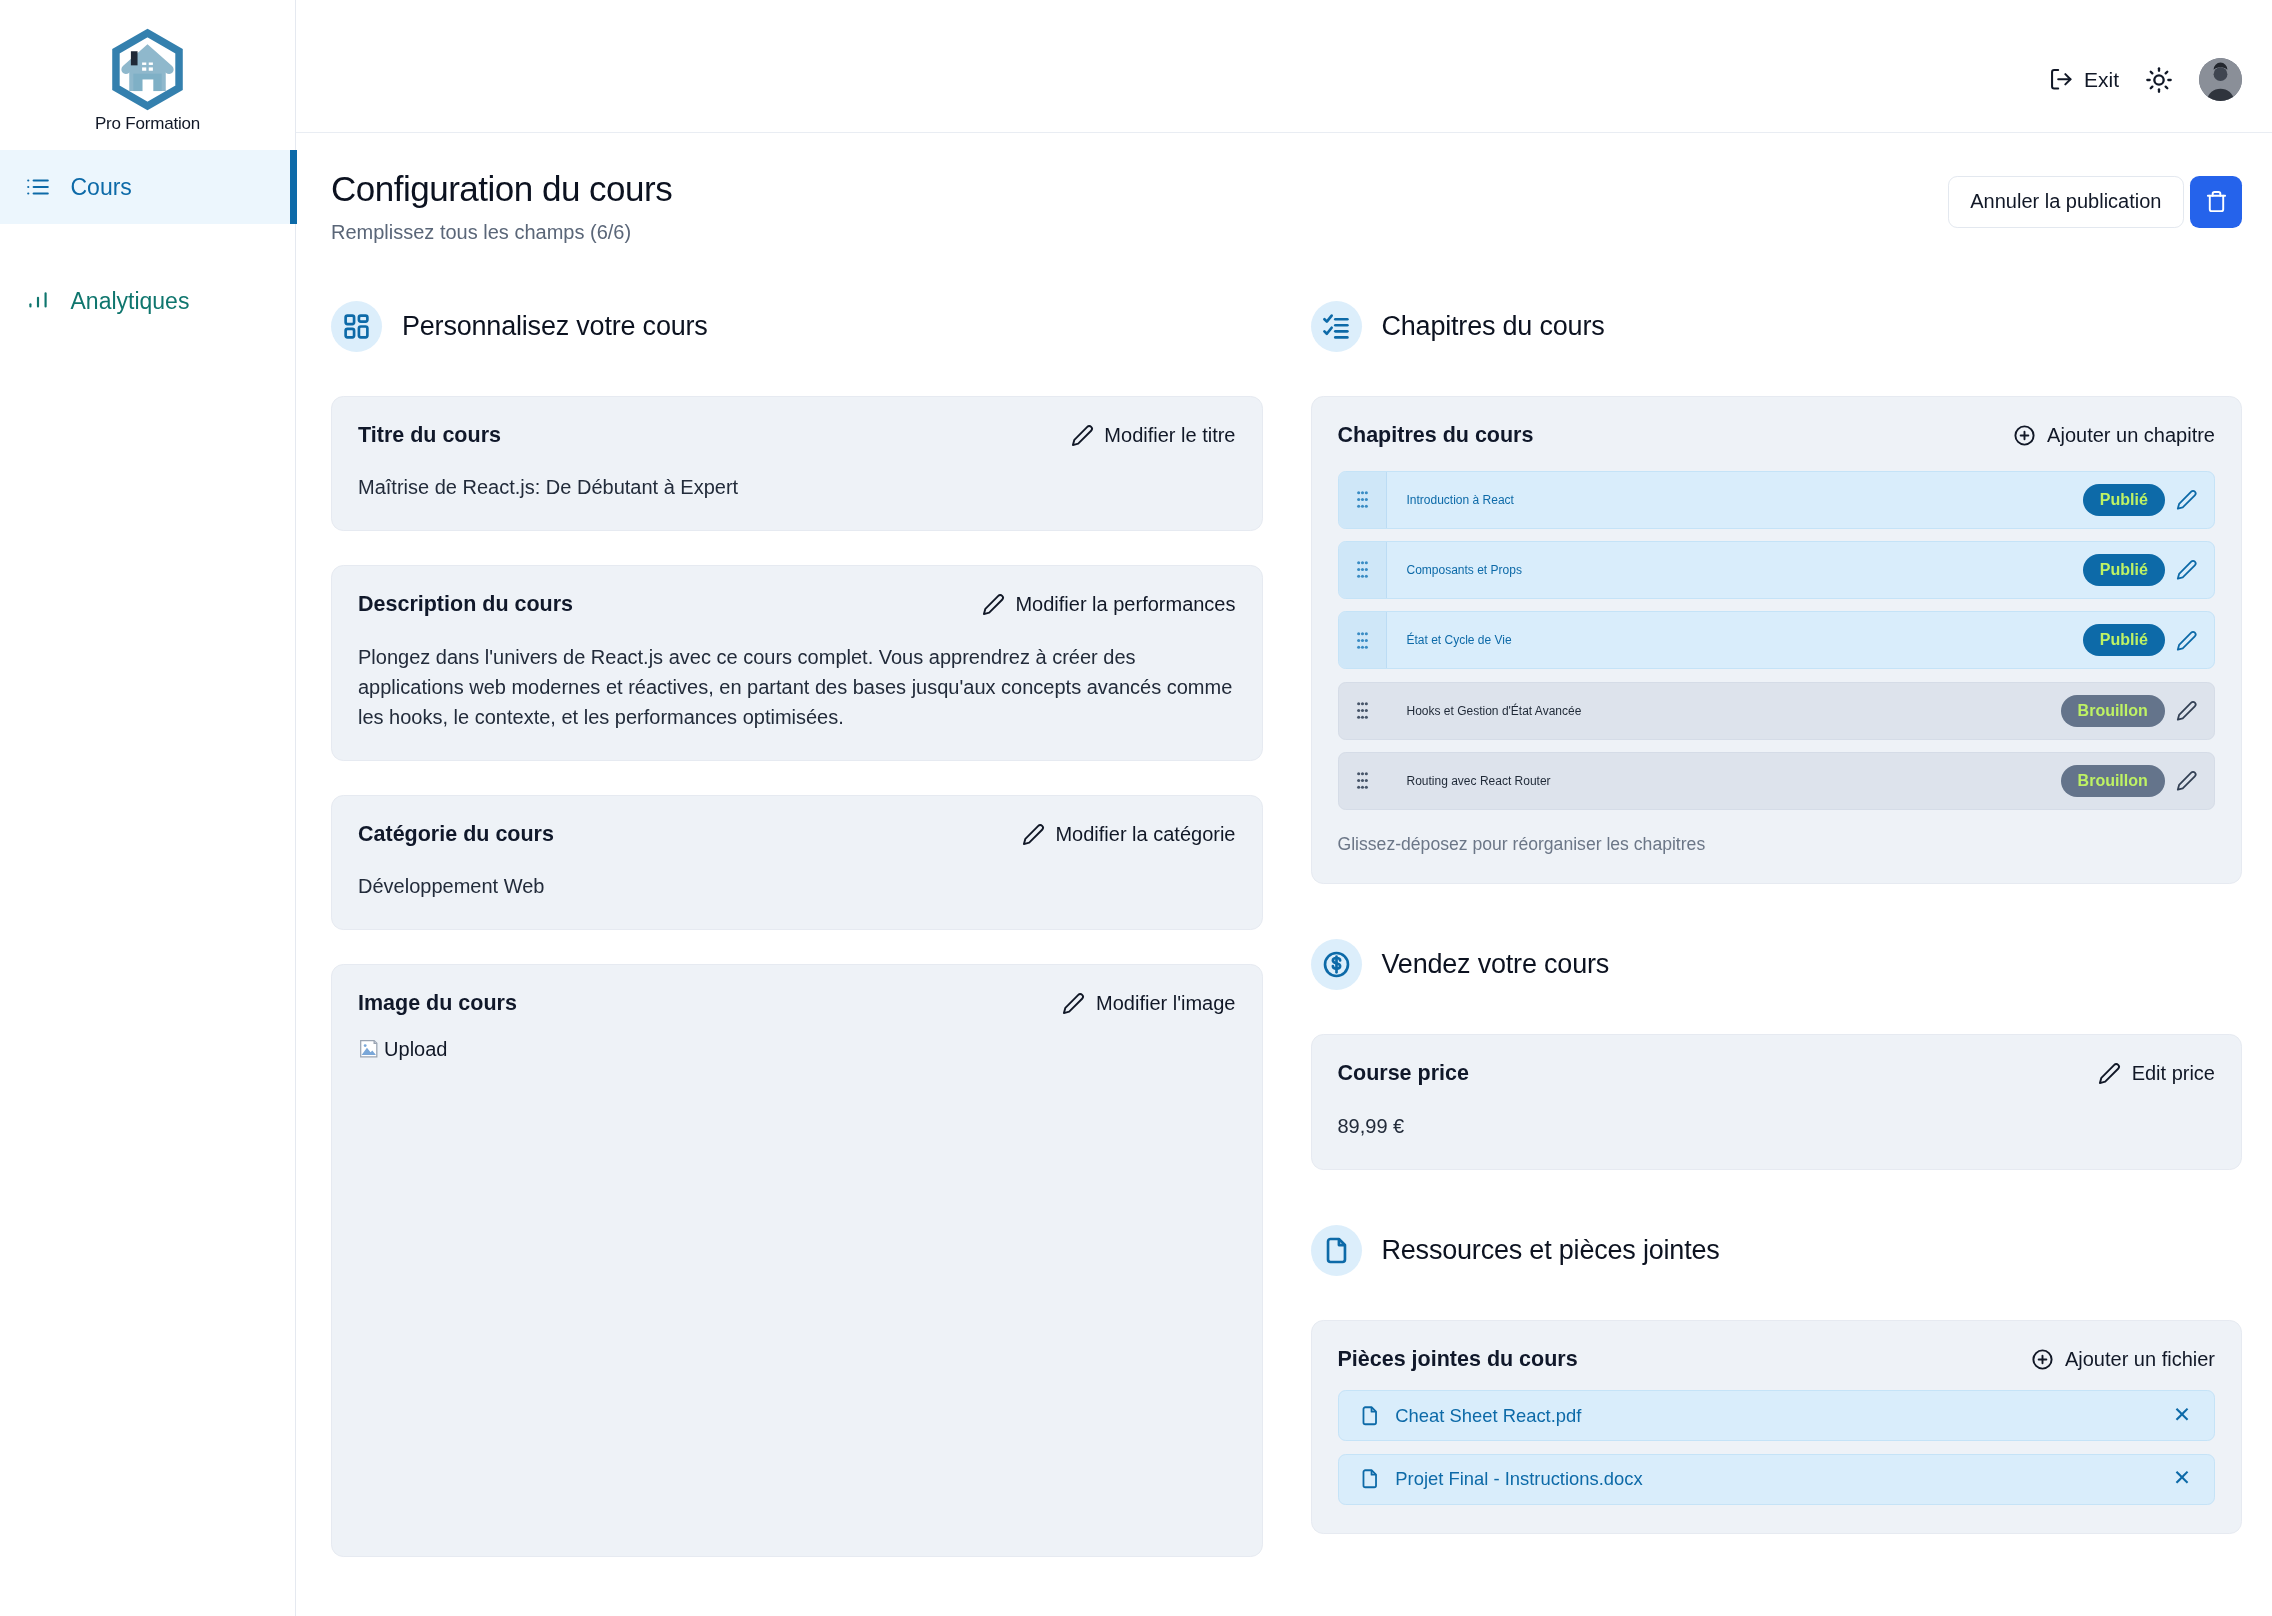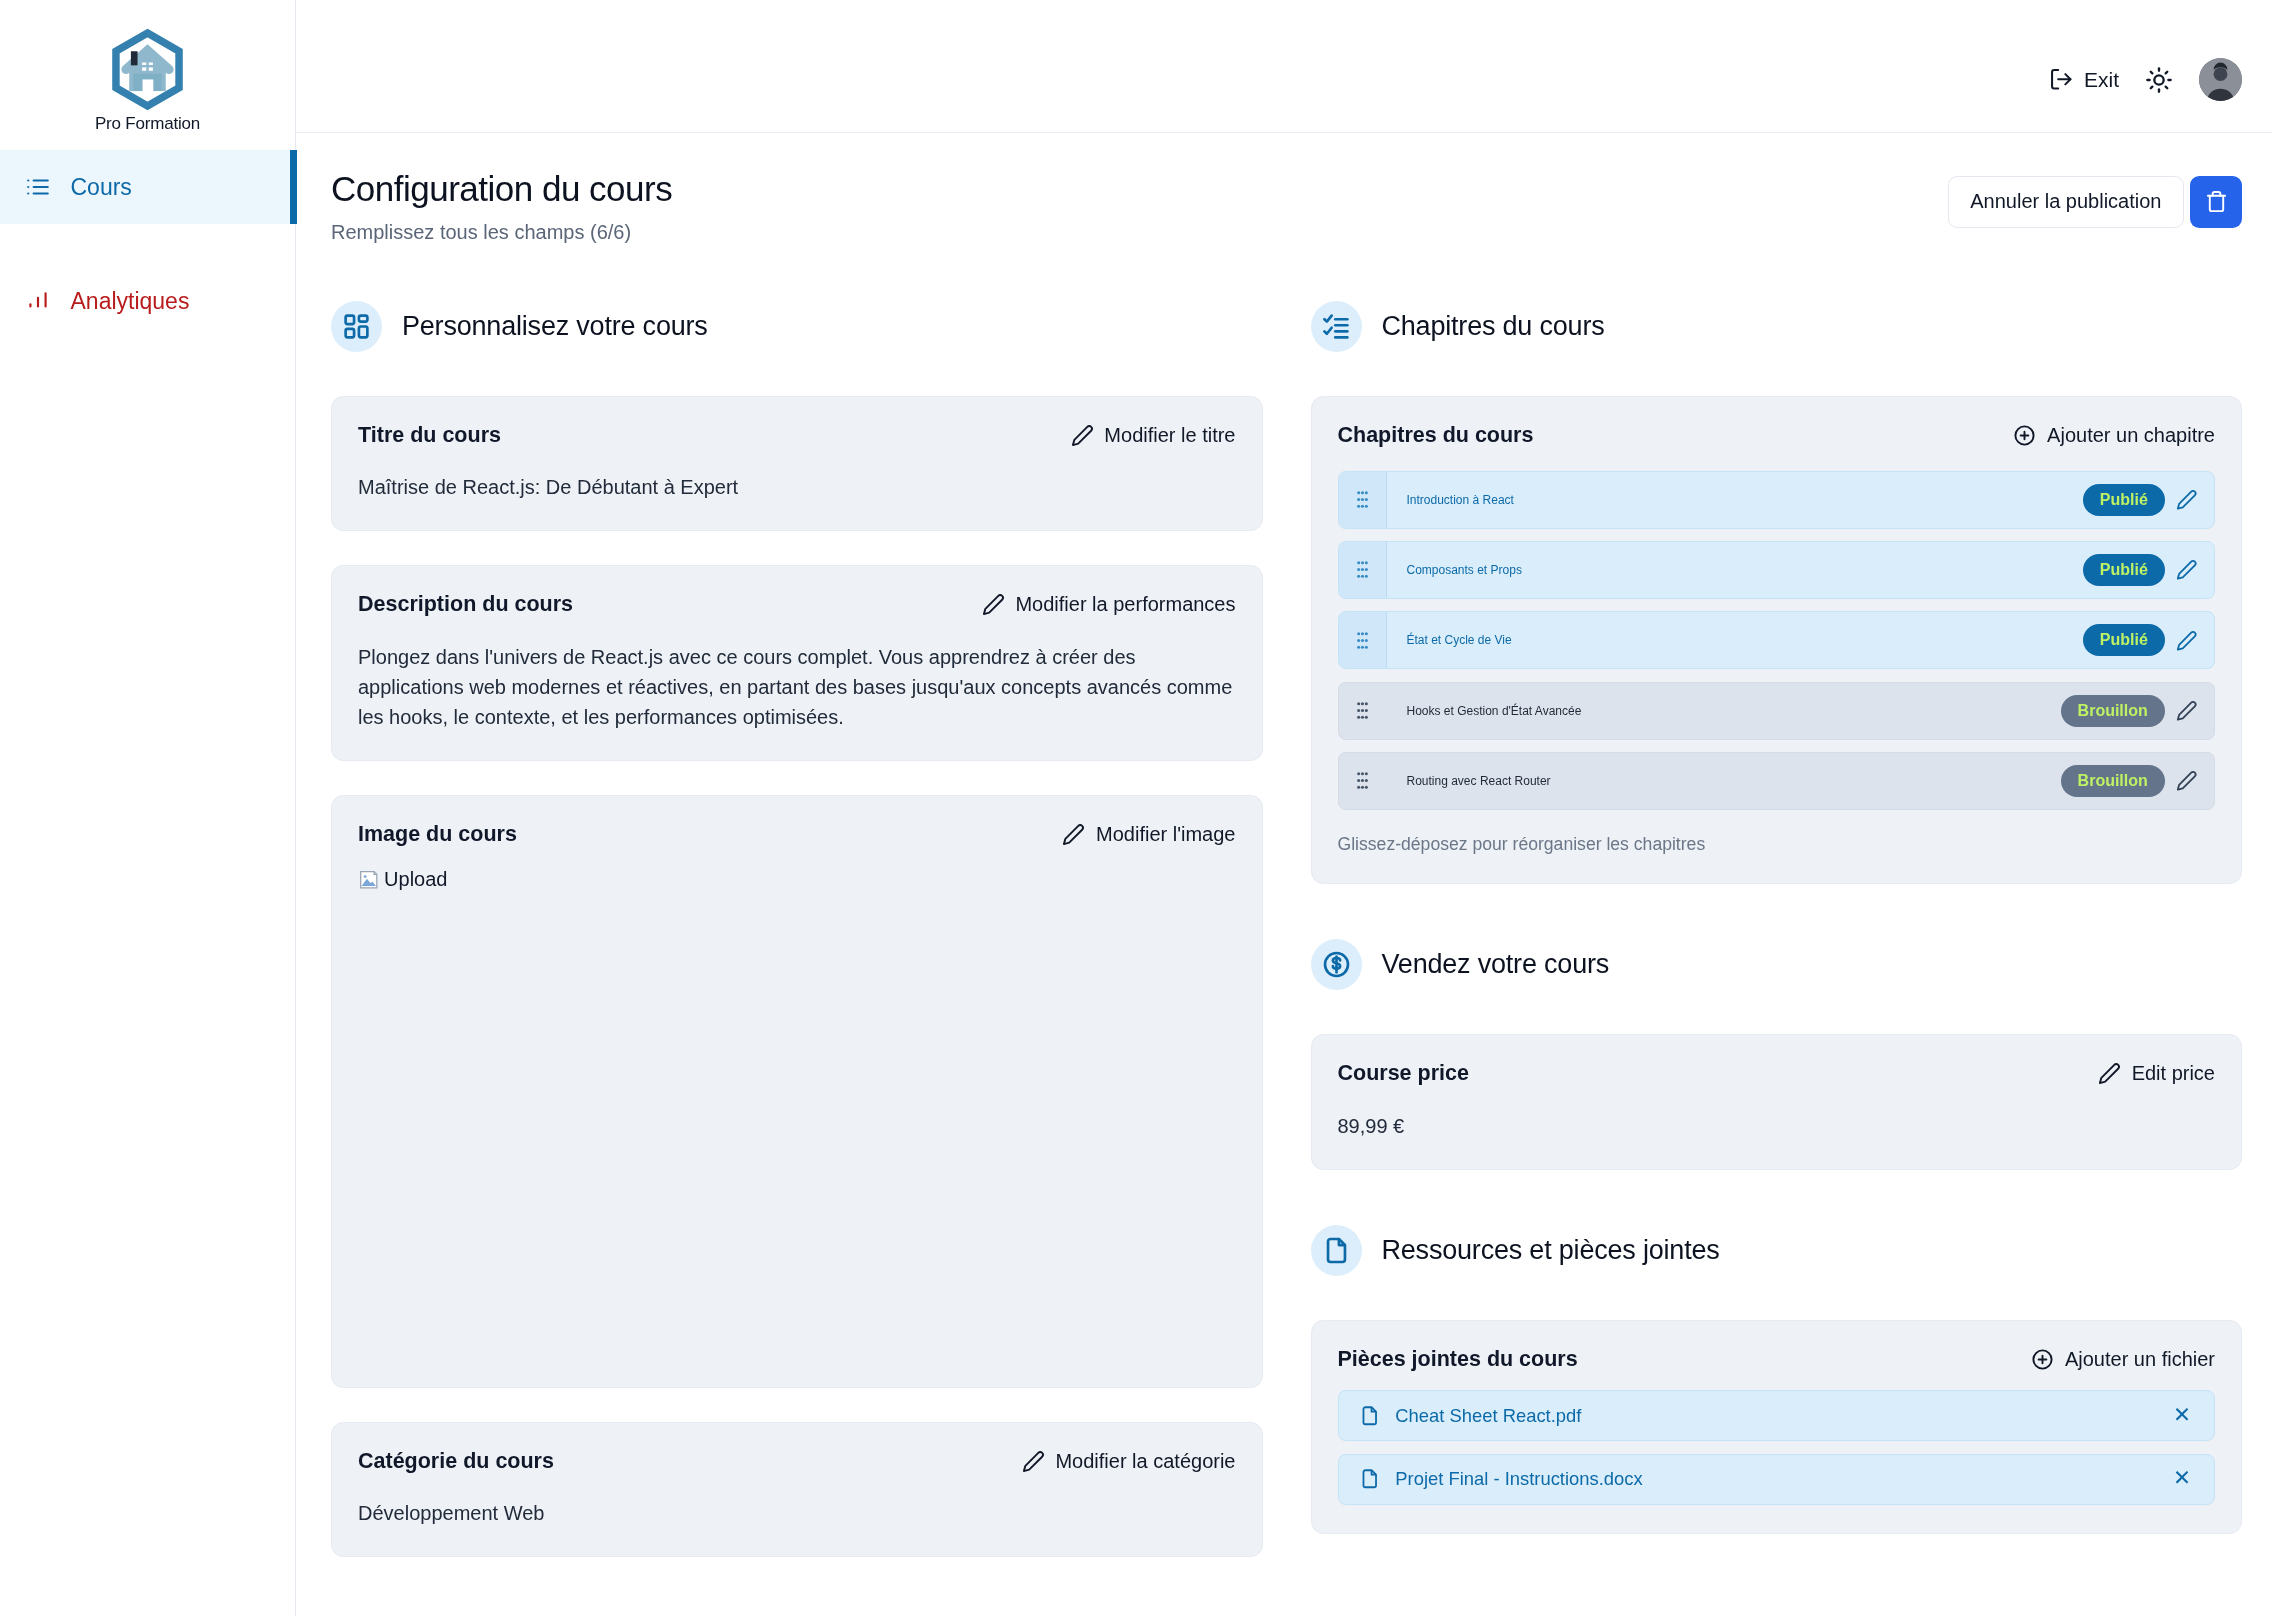--- a/index.html
+++ b/index.html
@@ -41,21 +41,21 @@
   }
   .nav { display: flex; flex-direction: column; gap: 40px; }
   .nav-item {
     position: relative;
     display: flex;
     align-items: center;
     gap: 20px;
     height: 74px;
     padding: 0 0 0 24.5px;
     font-size: 23px;
-    color: #b91c1c;
+    color: #0f766e;
     cursor: pointer;
   }
   .nav-item .nav-ico { width: 26px; height: 26px; flex: 0 0 26px; display:block; }
   .nav-item.active { background: #ecf6fd; color: #0d6aa8; }
   .nav-item.active::after {
     content: "";
     position: absolute;
     right: -1.5px; top: 0; bottom: 0;
     width: 6.1px;
     background: #0d6aa8;
@@ -344,53 +344,53 @@
               <button class="card-action">
                 <svg viewBox="0 0 24 24" fill="none" stroke="currentColor" stroke-width="2" stroke-linecap="round" stroke-linejoin="round">
                   <path d="M17 3a2.8 2.8 0 0 1 4 4L7.5 20.5 2 22l1.5-5.5L17 3z"></path>
                 </svg>
                 <span>Modifier la performances</span>
               </button>
             </div>
             <div class="card-value desc">Plongez dans l'univers de React.js avec ce cours complet. Vous apprendrez à créer des applications web modernes et réactives, en partant des bases jusqu'aux concepts avancés comme les hooks, le contexte, et les performances optimisées.</div>
           </div>
 
+          <div class="card">
+            <div class="card-head">
+              <span class="card-label">Catégorie du cours</span>
+              <button class="card-action">
+                <svg viewBox="0 0 24 24" fill="none" stroke="currentColor" stroke-width="2" stroke-linecap="round" stroke-linejoin="round">
+                  <path d="M17 3a2.8 2.8 0 0 1 4 4L7.5 20.5 2 22l1.5-5.5L17 3z"></path>
+                </svg>
+                <span>Modifier la catégorie</span>
+              </button>
+            </div>
+            <div class="card-value">Développement Web</div>
+          </div>
+
           <div class="card img-card">
             <div class="card-head">
               <span class="card-label">Image du cours</span>
               <button class="card-action">
                 <svg viewBox="0 0 24 24" fill="none" stroke="currentColor" stroke-width="2" stroke-linecap="round" stroke-linejoin="round">
                   <path d="M17 3a2.8 2.8 0 0 1 4 4L7.5 20.5 2 22l1.5-5.5L17 3z"></path>
                 </svg>
                 <span>Modifier l'image</span>
               </button>
             </div>
             <div class="broken-img">
               <svg class="bi-glyph" viewBox="0 0 24 24">
                 <path d="M3 3h15l3 3v15H3z" fill="#ffffff" stroke="#9aa4b2" stroke-width="1.4"></path>
                 <path d="M18 3v3h3" fill="#cbd5e1" stroke="#9aa4b2" stroke-width="1.4"></path>
                 <path d="M4 19l6-8 4 5 2-2 4 5z" fill="#7aa7d8"></path>
                 <circle cx="8" cy="8.5" r="1.6" fill="#7aa7d8"></circle>
                 <path d="M2 2 L22 22" stroke="#ffffff" stroke-width="1.2" opacity="0"></path>
               </svg>
               <span>Upload</span>
             </div>
-          </div>
-
-          <div class="card">
-            <div class="card-head">
-              <span class="card-label">Catégorie du cours</span>
-              <button class="card-action">
-                <svg viewBox="0 0 24 24" fill="none" stroke="currentColor" stroke-width="2" stroke-linecap="round" stroke-linejoin="round">
-                  <path d="M17 3a2.8 2.8 0 0 1 4 4L7.5 20.5 2 22l1.5-5.5L17 3z"></path>
-                </svg>
-                <span>Modifier la catégorie</span>
-              </button>
-            </div>
-            <div class="card-value">Développement Web</div>
           </div>
 
         </section>
 
         <section class="col">
 
           <div class="sec-head">
             <span class="sec-ico">
               <svg viewBox="0 0 24 24" fill="none" stroke="#0d6aa8" stroke-width="2.2" stroke-linecap="round" stroke-linejoin="round">
                 <polyline points="2 6 4 8 8 3"></polyline>

